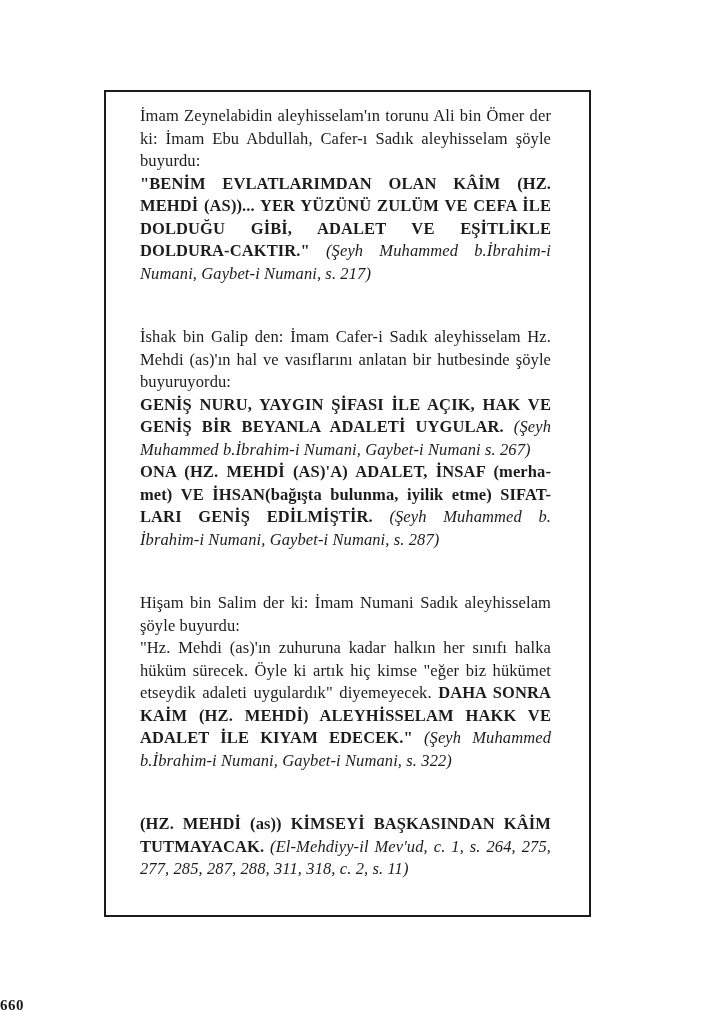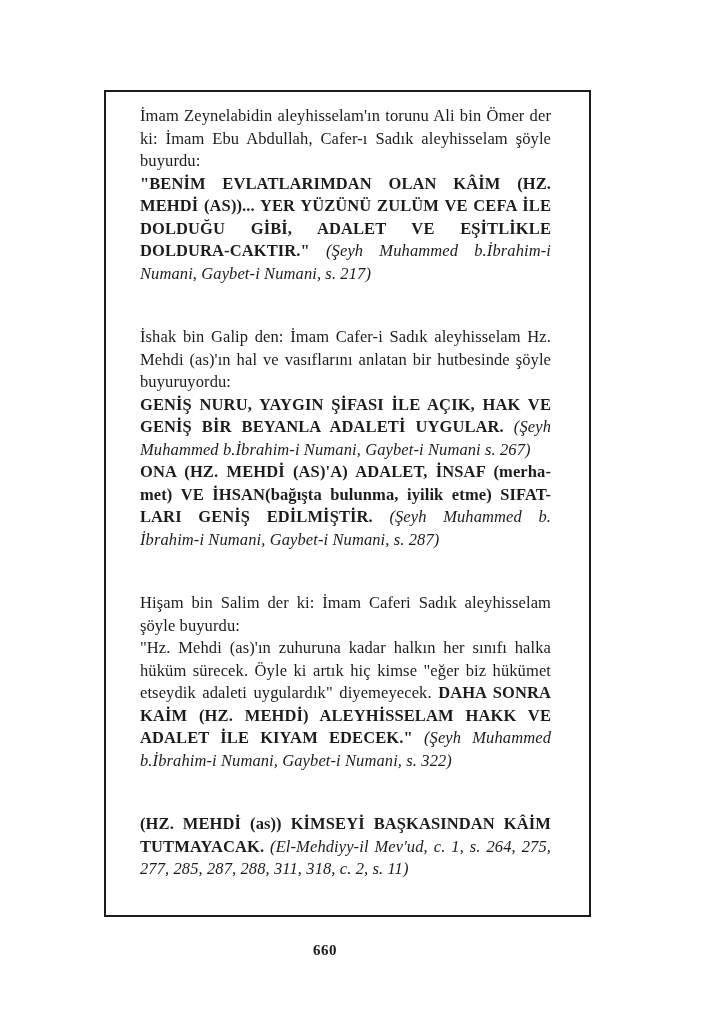--- a/index.html
+++ b/index.html
@@ -36,38 +36,38 @@
   }
   .para.section {
     margin-top: 41px;
   }
   .seg-normal { font-style: normal; font-weight: normal; }
   .seg-bold   { font-weight: bold; }
   .seg-italic { font-style: italic; }
   .pagenum {
     position: absolute;
     left: 0;
-    top: 942px;
+    top: 997px;
     width: 650px;
-    text-align: center;
+    text-align: left;
     font-size: 15px;
     font-weight: bold;
     letter-spacing: 0.5px;
   }
 </style>
 </head>
 <body>
 
 <div class="page">
   <div class="frame">
     <div id="page-body">
         <p class="para"><span class="seg-normal">İmam Zeynelabidin aleyhisselam'ın torunu Ali bin Ömer der ki: İmam Ebu Abdullah, Cafer-ı Sadık aleyhisselam şöyle buyurdu:</span></p>
         <p class="para"><span class="seg-bold">"BENİM EVLATLARIMDAN OLAN KÂİM (HZ. MEHDİ (AS))... YER YÜZÜNÜ ZULÜM VE CEFA İLE DOLDUĞU GİBİ, ADALET VE EŞİTLİKLE DOLDURA-CAKTIR." </span><span class="seg-italic">(Şeyh Muhammed b.İbrahim-i Numani, Gaybet-i Numani, s. 217)</span></p>
         <p class="para section"><span class="seg-normal">İshak bin Galip den: İmam Cafer-i Sadık aleyhisselam Hz. Mehdi (as)'ın hal ve vasıflarını anlatan bir hutbesinde şöyle buyuruyordu:</span></p>
         <p class="para"><span class="seg-bold">GENİŞ NURU, YAYGIN ŞİFASI İLE AÇIK, HAK VE GENİŞ BİR BEYANLA ADALETİ UYGULAR. </span><span class="seg-italic">(Şeyh Muhammed b.İbrahim-i Numani, Gaybet-i Numani s. 267)</span></p>
         <p class="para"><span class="seg-bold">ONA (HZ. MEHDİ (AS)'A) ADALET, İNSAF (merha-met) VE İHSAN(bağışta bulunma, iyilik etme) SIFAT-LARI GENİŞ EDİLMİŞTİR. </span><span class="seg-italic">(Şeyh Muhammed b. İbrahim-i Numani, Gaybet-i Numani, s. 287)</span></p>
-        <p class="para section"><span class="seg-normal">Hişam bin Salim der ki: İmam Caferi Sadık aleyhisselam şöyle buyurdu:</span></p>
+        <p class="para section"><span class="seg-normal">Hişam bin Salim der ki: İmam Numani Sadık aleyhisselam şöyle buyurdu:</span></p>
         <p class="para"><span class="seg-normal">"Hz. Mehdi (as)'ın zuhuruna kadar halkın her sınıfı halka hüküm sürecek. Öyle ki artık hiç kimse "eğer biz hükümet etseydik adaleti uygulardık" diyemeyecek. </span><span class="seg-bold">DAHA SONRA KAİM (HZ. MEHDİ) ALEYHİSSELAM HAKK VE ADALET İLE KIYAM EDECEK." </span><span class="seg-italic">(Şeyh Muhammed b.İbrahim-i Numani, Gaybet-i Numani, s. 322)</span></p>
         <p class="para section"><span class="seg-bold">(HZ. MEHDİ (as)) KİMSEYİ BAŞKASINDAN KÂİM TUTMAYACAK. </span><span class="seg-italic">(El-Mehdiyy-il Mev'ud, c. 1, s. 264, 275, 277, 285, 287, 288, 311, 318, c. 2, s. 11)</span></p>
       </div>
   </div>
   <div class="pagenum">660</div>
 </div>
 
 </body></html>

